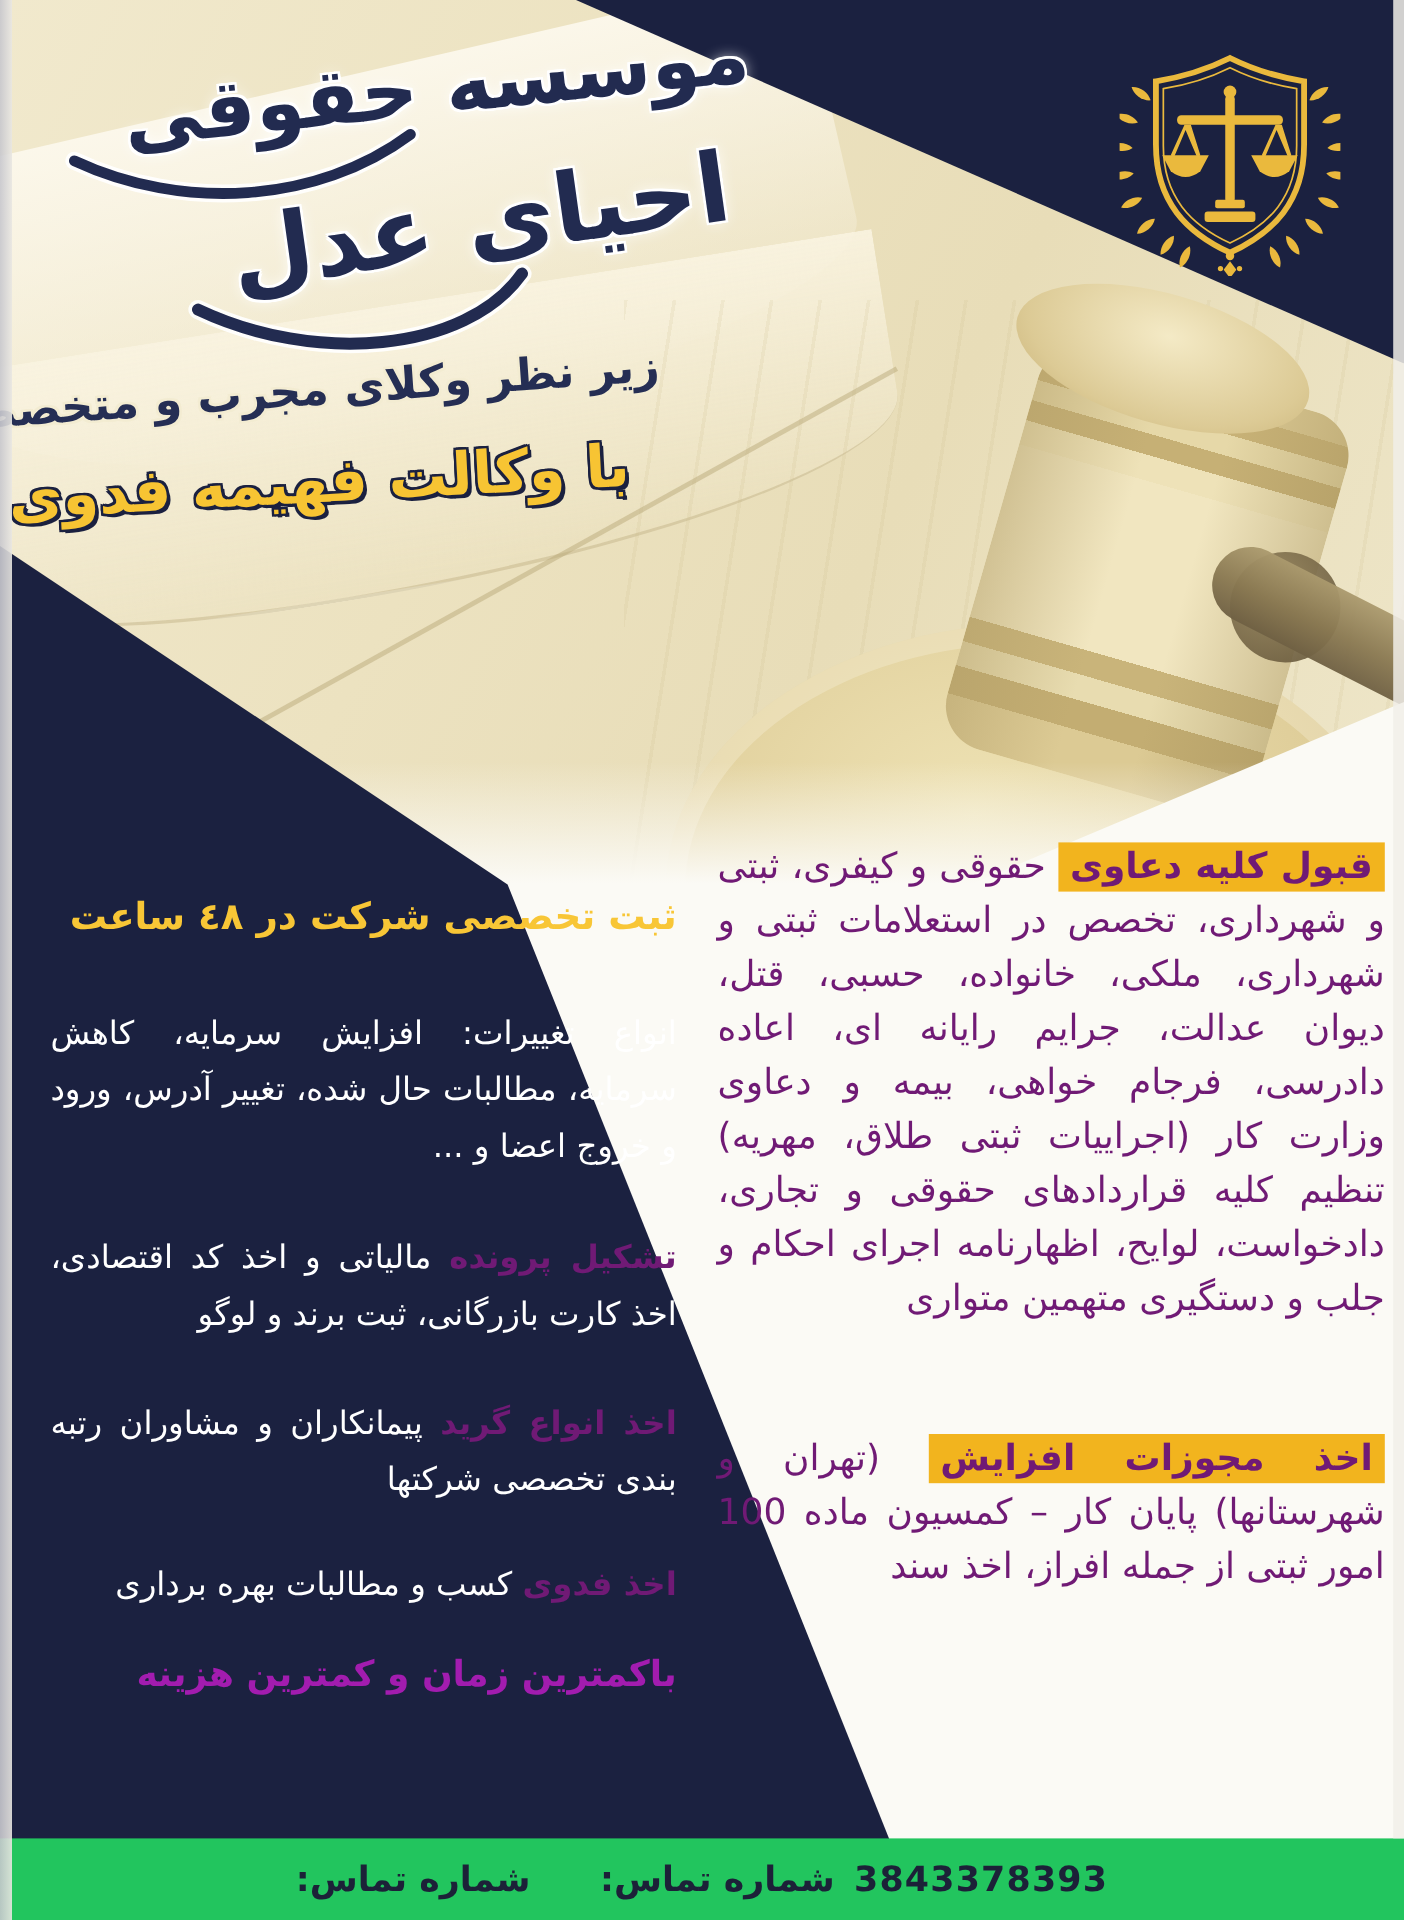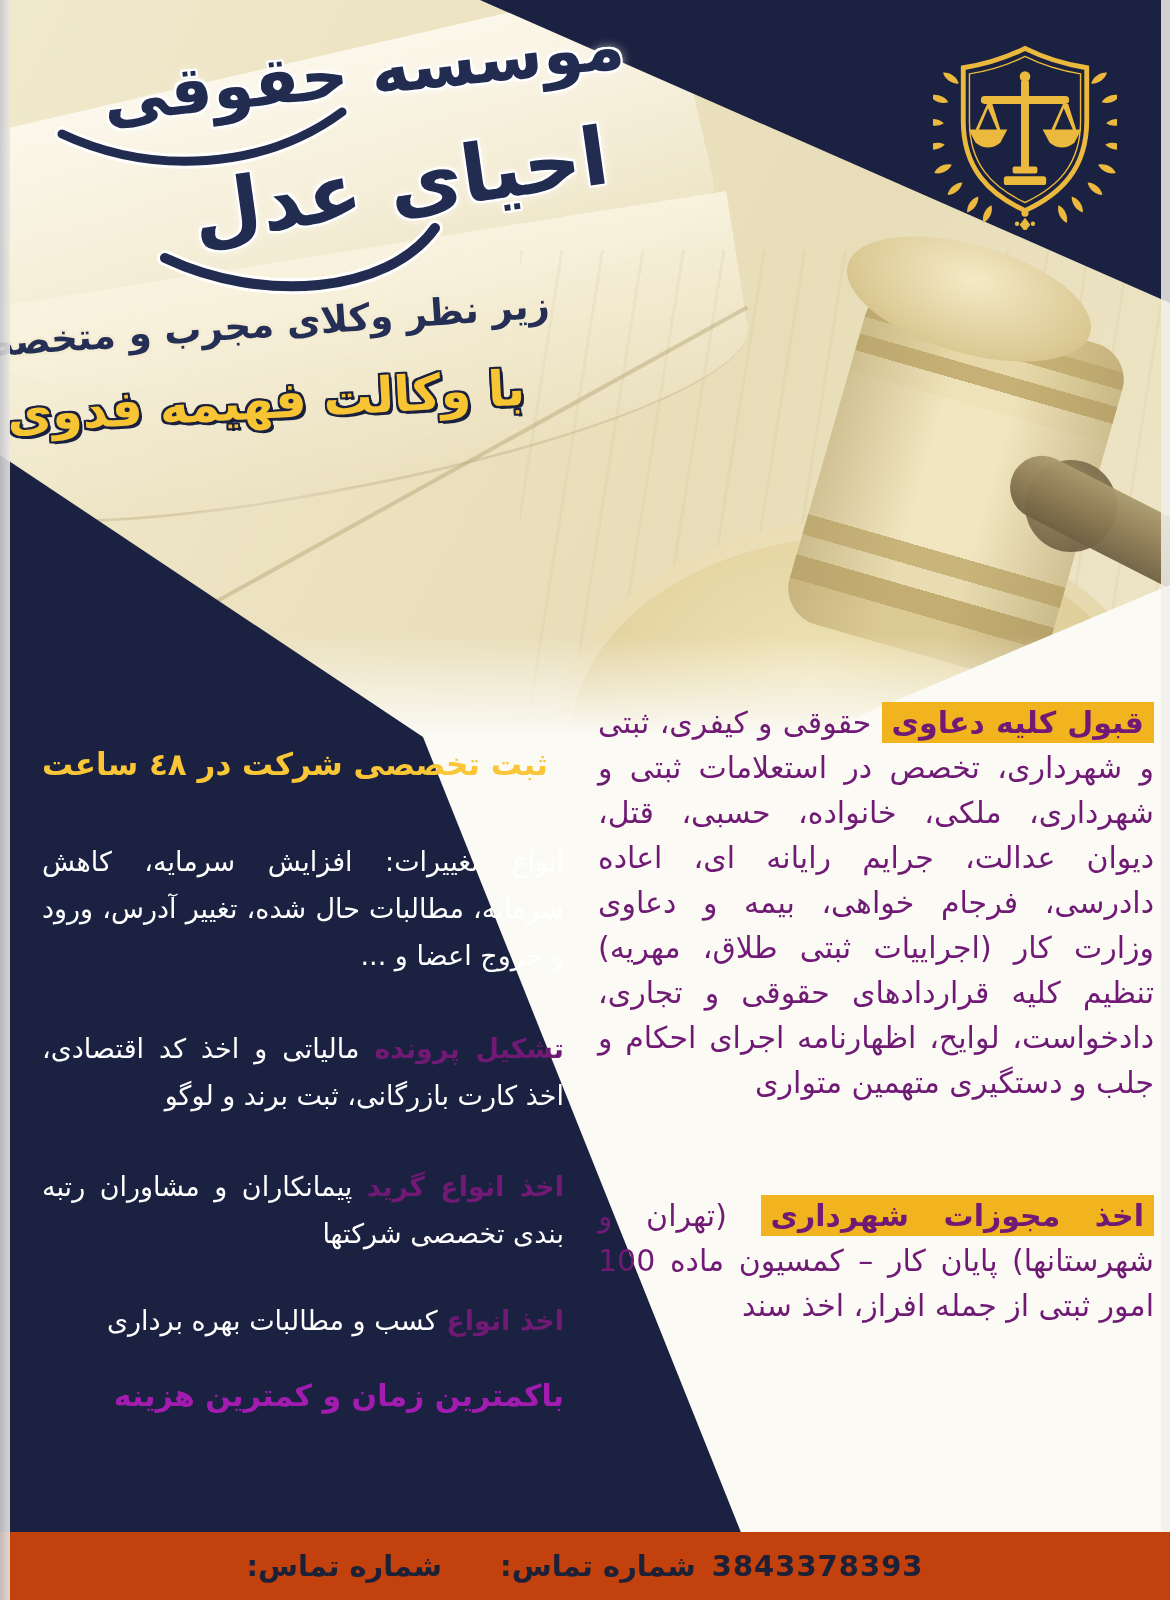--- a/index.html
+++ b/index.html
@@ -69,38 +69,38 @@
   .attorney{left:55px;top:372px;width:470px;text-align:center;z-index:3;direction:rtl;
       font-size:49px;font-weight:bold;color:#f7c433;transform:rotate(-3deg);white-space:nowrap;
       text-shadow:-2px 0 #1b2140,2px 0 #1b2140,0 -2px #1b2140,0 2px #1b2140,
                   -2px -2px #1b2140,2px 2px #1b2140,-2px 2px #1b2140,2px -2px #1b2140,3px 3px 0 #1b2140;}
 
   
   .col-left{left:42px;top:742px;width:522px;z-index:3;direction:rtl;color:#ffffff;
       font-size:27px;line-height:47px;text-align:justify;}
   .col-left p{margin:0;text-align:justify;text-align-last:right;}
   .lc-heading{color:#f8c636;font-weight:bold;font-size:31px;line-height:44px;
-      text-align:left;margin:0 0 52px 0;}
+      text-align:right;margin:0 0 52px 0;}
   .lc-p1{margin-bottom:46px !important;}
   .lc-p2{margin-bottom:44px !important;}
   .lc-p3{margin-bottom:40px !important;}
   .lc-p4{margin-bottom:30px !important;}
   .ytext{color:#701a75;font-weight:bold;}
   .lc-tagline{color:#a21caf;font-weight:bold;font-size:30px;line-height:44px;text-align:right;}
 
   
   .col-right{left:598px;top:700px;width:556px;z-index:3;direction:rtl;color:#701a75;
       font-size:30px;line-height:45px;font-weight:500;}
   .col-right p{margin:0;text-align:justify;text-align-last:right;}
   .rc-p2{margin-top:88px !important;}
   .hl{background:#f2b41e;font-weight:bold;padding:3px 10px;
       -webkit-box-decoration-break:clone;box-decoration-break:clone;}
 
   
-  .footer-bar{left:0;bottom:0;width:1170px;height:68px;background:#c2410c;z-index:4;
+  .footer-bar{left:0;bottom:0;width:1170px;height:68px;background:#22c55e;z-index:4;
       display:flex;align-items:center;justify-content:center;gap:16px;
       color:#1c2138;font-weight:bold;font-size:29px;white-space:nowrap;}
   .f-num{letter-spacing:1px;}
   .f-gap{width:26px;}
 
   
   .edge-left{left:0;top:0;width:10px;height:1600px;z-index:9;
       background:linear-gradient(90deg,#c7c7cd,#e9e7e2);opacity:.9;}
   .edge-right{right:0;top:0;width:9px;height:1532px;z-index:9;
       background:rgba(241,239,233,.85);}
@@ -183,27 +183,27 @@
     <path d="M285,10 C238,76 112,86 15,40" fill="none" stroke="#222b50" stroke-width="10" stroke-linecap="round"></path>
   </svg>
   <div class="abs subtitle" dir="rtl">زیر نظر وکلای مجرب و متخصص</div>
   <div class="abs attorney" dir="rtl">با وکالت فهیمه فدوی</div>
 
   <div class="abs col-left" dir="rtl">
     <div class="lc-heading">ثبت تخصصی شرکت در ٤٨ ساعت</div>
     <p class="lc-p1">انواع تغییرات: افزایش سرمایه، کاهش سرمایه، مطالبات حال شده، تغییر آدرس، ورود و خروج اعضا و ...</p>
     <p class="lc-p2"><span class="ytext">تشکیل پرونده</span> <span>مالیاتی و اخذ کد اقتصادی، اخذ کارت بازرگانی، ثبت برند و لوگو</span></p>
     <p class="lc-p3"><span class="ytext">اخذ انواع گرید</span> <span>پیمانکاران و مشاوران رتبه بندی تخصصی شرکتها</span></p>
-    <p class="lc-p4"><span class="ytext">اخذ انواع</span> <span>کسب و مطالبات بهره برداری</span></p>
+    <p class="lc-p4"><span class="ytext">اخذ فدوی</span> <span>کسب و مطالبات بهره برداری</span></p>
     <div class="lc-tagline">باکمترین زمان و کمترین هزینه</div>
   </div>
 
   <div class="abs col-right" dir="rtl">
     <p><span class="hl">قبول کلیه دعاوی</span> <span>حقوقی و کیفری، ثبتی و شهرداری، تخصص در استعلامات ثبتی و شهرداری، ملکی، خانواده، حسبی، قتل، دیوان عدالت، جرایم رایانه ای، اعاده دادرسی، فرجام خواهی، بیمه و دعاوی وزارت کار (اجراییات ثبتی طلاق، مهریه) تنظیم کلیه قراردادهای حقوقی و تجاری، دادخواست، لوایح، اظهارنامه اجرای احکام و جلب و دستگیری متهمین متواری</span></p>
-    <p class="rc-p2"><span class="hl">اخذ مجوزات شهرداری</span> <span>(تهران و شهرستانها) پایان کار – کمسیون ماده 100 امور ثبتی از جمله افراز، اخذ سند</span></p>
+    <p class="rc-p2"><span class="hl">اخذ مجوزات افزایش</span> <span>(تهران و شهرستانها) پایان کار – کمسیون ماده 100 امور ثبتی از جمله افراز، اخذ سند</span></p>
   </div>
 
   <div class="abs footer-bar">
     <span class="f-label" dir="rtl">شماره تماس:</span>
     <span class="f-gap"></span>
     <span class="f-label" dir="rtl">شماره تماس:</span>
     <span class="f-num" dir="ltr">3843378393</span>
   </div>
 
   <div class="abs edge-left"></div>

